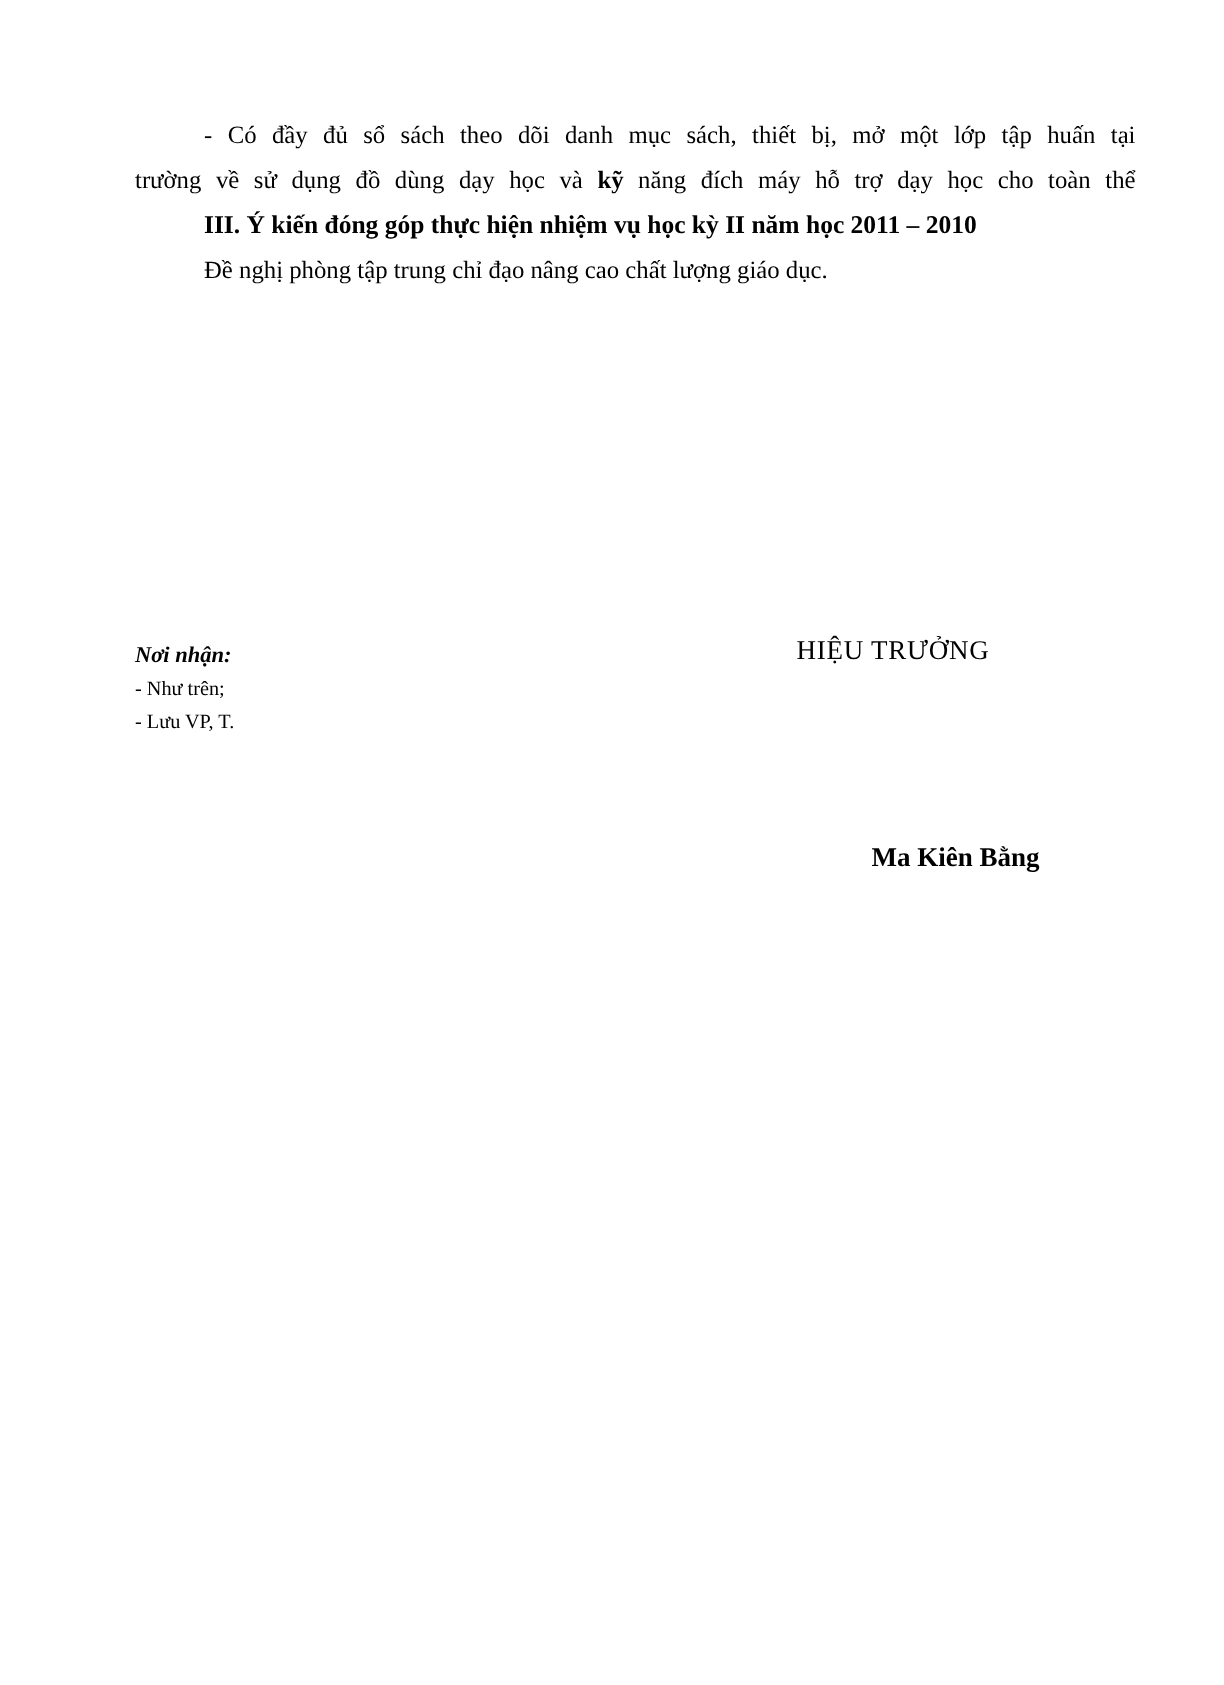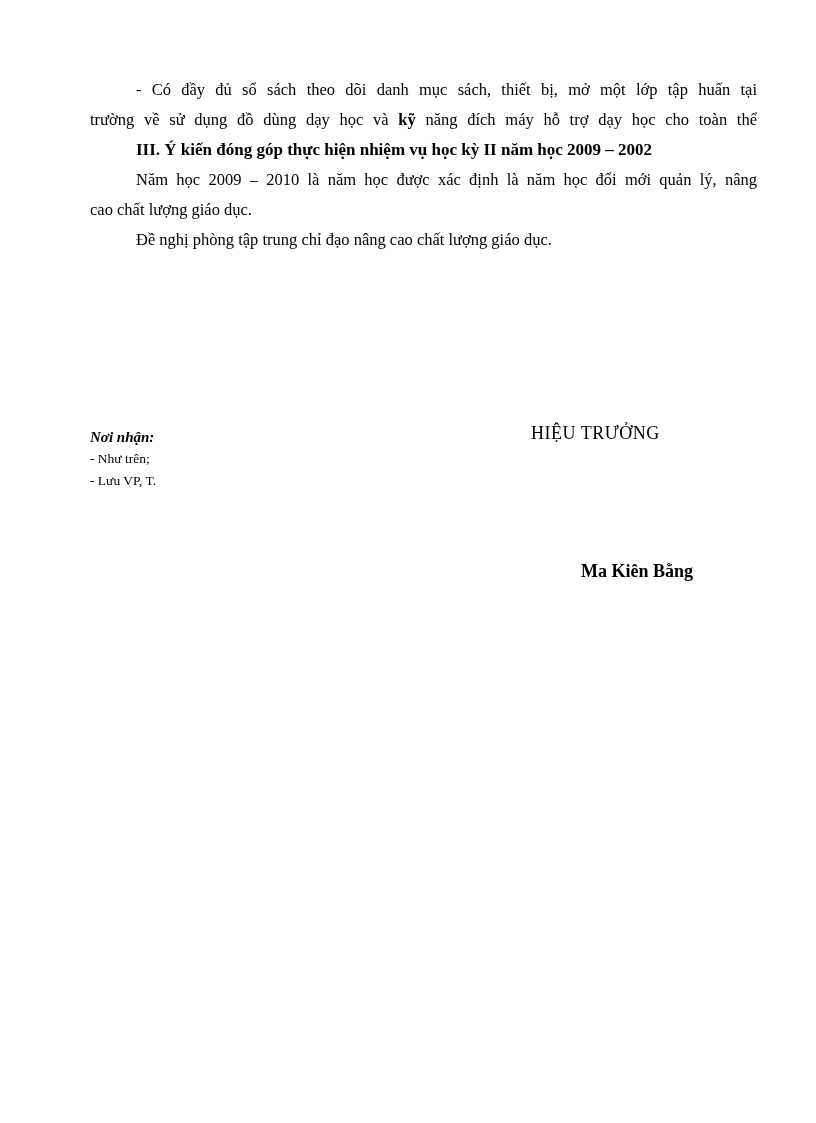--- a/index.html
+++ b/index.html
@@ -83,26 +83,22 @@
 
 <div class="page">
 
   <div class="doc-body">
 
     <div class="para">
       <div class="line first">- Có đầy đủ sổ sách theo dõi danh mục sách, thiết bị, mở một lớp tập huấn tại</div>
       <div class="line"><span>trường về sử dụng đồ dùng dạy học và </span><span class="bold-word">kỹ</span><span> năng đích máy hỗ trợ dạy học cho toàn thể</span></div>
     </div>
 
-    <div class="para heading">III. Ý kiến đóng góp thực hiện nhiệm vụ học kỳ II năm học 2009 – 2002</div>
+    <div class="para heading">III. Ý kiến đóng góp thực hiện nhiệm vụ học kỳ II năm học 2011 – 2010</div>
 
-    <div class="para">
-      <div class="line first">Năm học 2009 – 2010 là năm học được xác định là năm học đổi mới quản lý, nâng</div>
-      <div class="line last">cao chất lượng giáo dục.</div>
-    </div>
 
 
     <div class="para">
       <div class="line first last">Đề nghị phòng tập trung chỉ đạo nâng cao chất lượng giáo dục.</div>
     </div>
 
   </div>
 
   <div class="recipients">
     <div class="recipients-label">Nơi nhận:</div>

